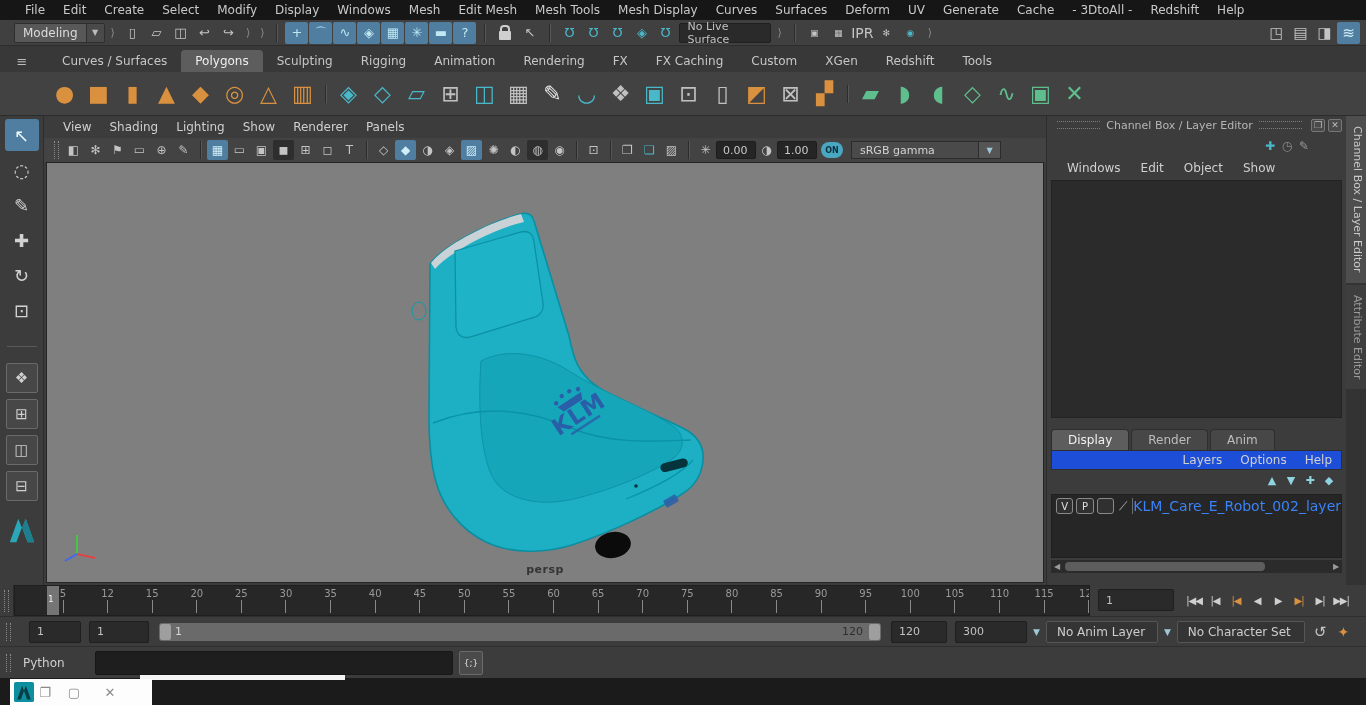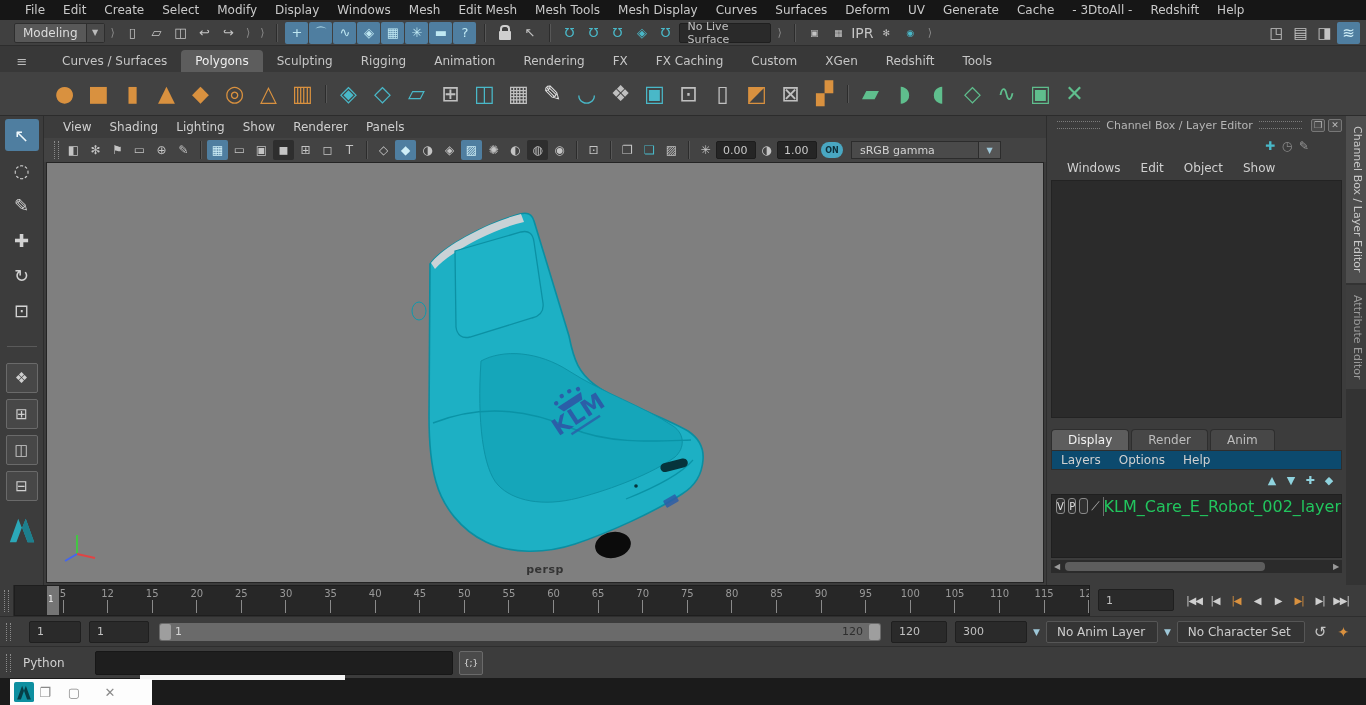--- a/index.html
+++ b/index.html
@@ -70,29 +70,29 @@
   #cb-title { color:#b5b5b5; font-size:11px; white-space:nowrap; }
   .winbtn { width:14px; height:13px; color:#bbb; font-size:9px; display:flex; align-items:center; justify-content:center; border:1px solid #777; border-radius:2px; margin-left:3px; background:#4a4a4a; }
   #cb-tools { height:24px; display:flex; align-items:center; justify-content:flex-end; padding-right:34px; gap:8px; }
   #cb-tools .icn { width:16px; height:16px; font-size:12px; }
   #cb-menu { height:20px; display:flex; align-items:center; padding-left:10px; }
   #cb-menu .mi { color:#d0d0d0; padding:0 10px; }
   #channels-area { position:absolute; left:4px; top:64px; width:291px; height:238px; background:#2b2b2b; border:1px solid #232323; }
   #layer-tabs { position:absolute; left:4px; top:312px; display:flex; align-items:flex-end; height:22px; }
   .ltab { padding:3px 16px; background:#474747; color:#bdbdbd; font-size:12px; border-radius:4px 4px 0 0; margin-right:2px; border:1px solid #2e2e2e; border-bottom:none; }
   .ltab.active { background:#5d5d5d; color:#f0f0f0; }
-  #layer-menu { position:absolute; left:4px; top:334px; width:291px; height:20px; display:flex; align-items:center; background:#0c4a6e; border:1px solid #2e2e2e; }
+  #layer-menu { position:absolute; left:4px; top:334px; width:291px; height:20px; display:flex; align-items:center; background:#1d4ed8; border:1px solid #2e2e2e;justify-content:flex-end; }
   #layer-menu .mi { color:#d0d0d0; padding:0 9px; }
   #layer-icons { position:absolute; right:8px; top:356px; display:flex; gap:7px; }
   #layer-icons .icn { width:18px; height:16px; font-size:11px; color:#8fd3de; }
   #layer-list { position:absolute; left:4px; top:378px; width:291px; height:64px; background:#262626; border:1px solid #1f1f1f; }
   #layer-row { display:flex; align-items:center; height:22px; padding-left:4px; gap:3px; }
   .lbtn { width:22px; height:16px; border:1px solid #8a8a8a; border-radius:3px; background:#303030; color:#e0e0e0; font-size:10px; display:flex; align-items:center; justify-content:center; }
   #layer-swatch { width:16px; height:16px; color:#b9b9b9; font-size:12px; display:flex; align-items:center; justify-content:center; }
-  #layer-name { color:#22c55e; font-size:16px; border-left:1px solid #6e6e6e; }
+  #layer-name { color:#3b82f6; font-size:14px; border-left:1px solid #6e6e6e; }
   #layer-scroll { position:absolute; left:4px; top:444px; width:291px; height:13px; background:#2b2b2b; display:flex; align-items:center; }
   #layer-scroll .sarrow { width:12px; color:#9a9a9a; font-size:8px; text-align:center; }
   #layer-thumb { flex:1; height:9px; background:#5d5d5d; border-radius:4px; margin:0 2px; max-width:200px; }
 
   
   #sidetabs { left:1346px; top:116px; width:20px; height:469px; background:#333; }
   .vtab { writing-mode:vertical-rl; color:#c9c9c9; font-size:11px; padding:10px 2px; background:#4e4e4e; border-radius:0 0 0 0; display:block; width:20px; text-align:center; }
   #vtab-attr { background:#3e3e3e; color:#9a9a9a; margin-top:2px; }
 
   

